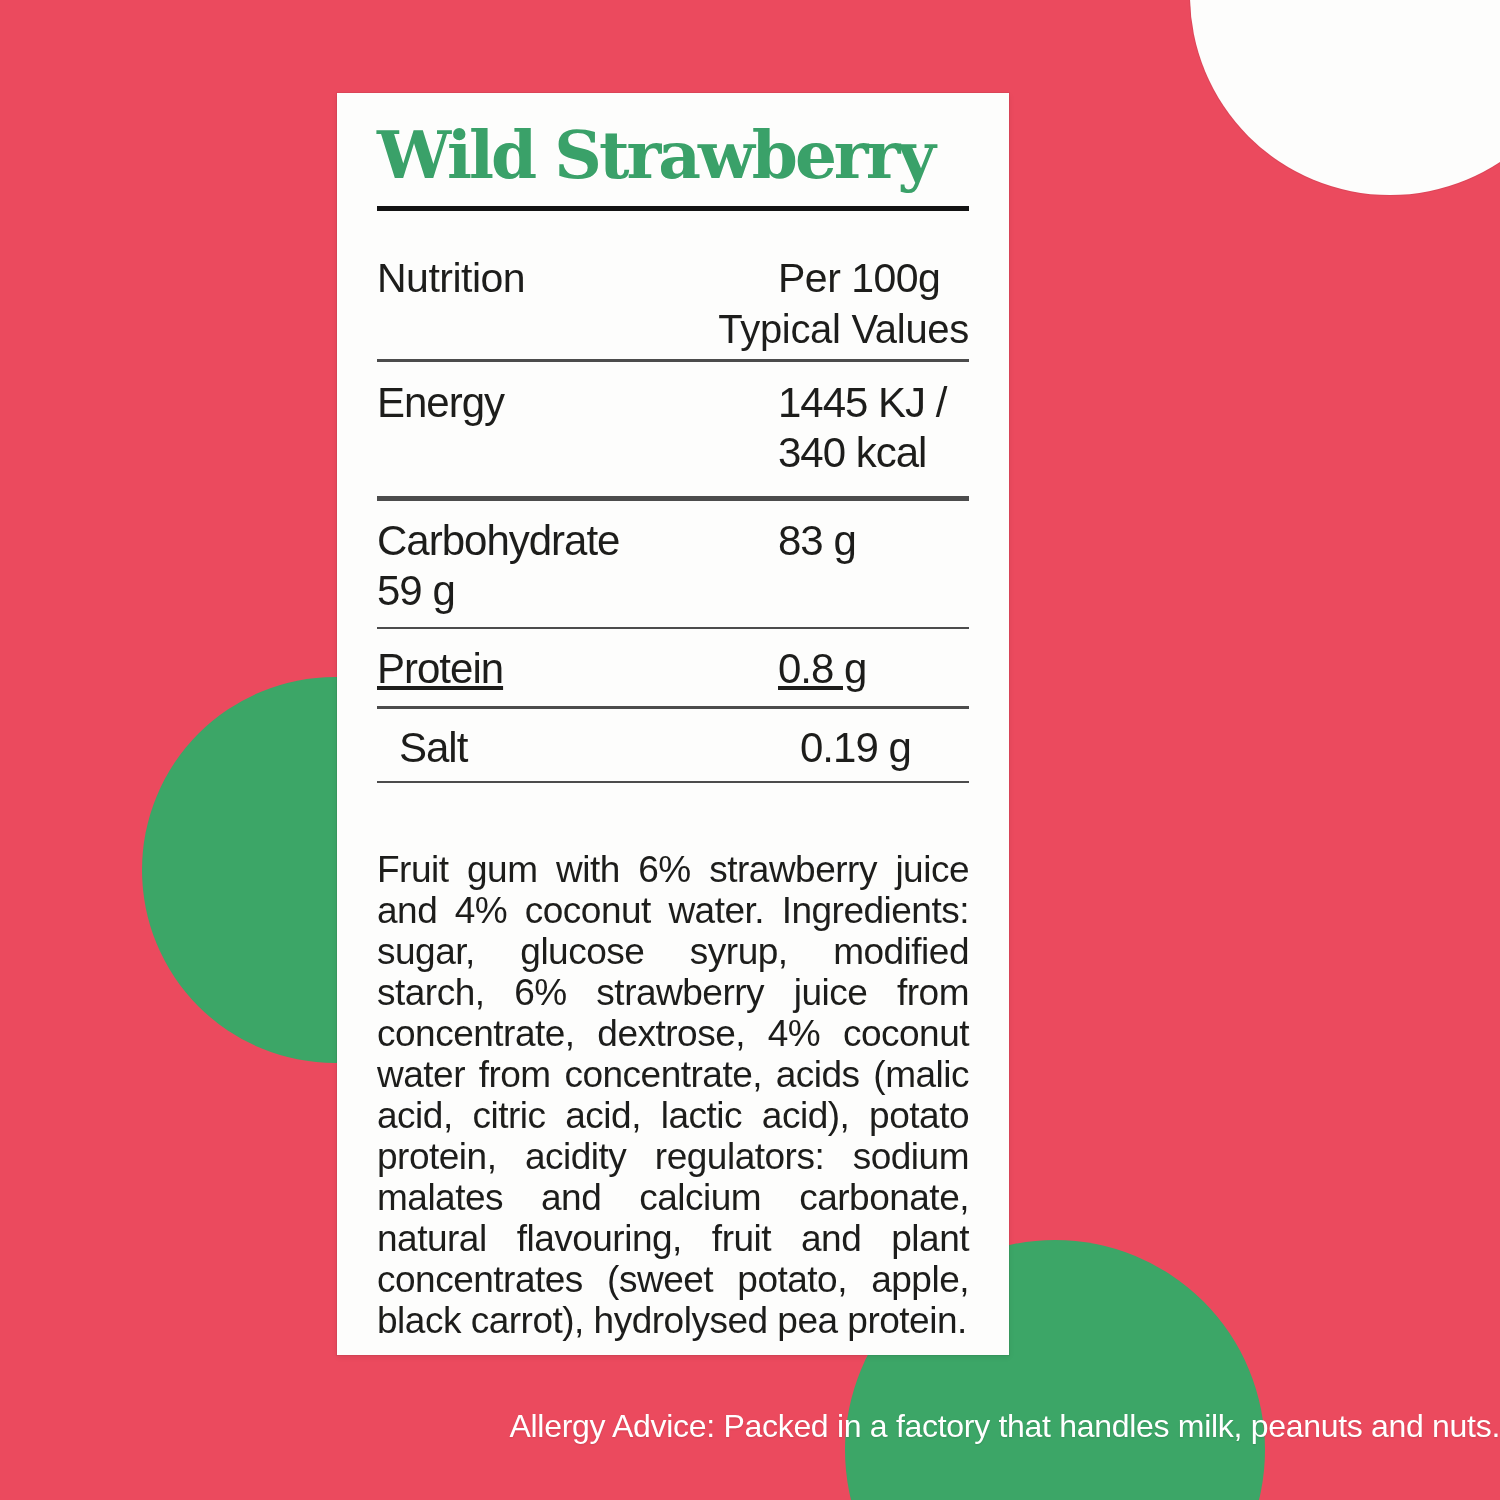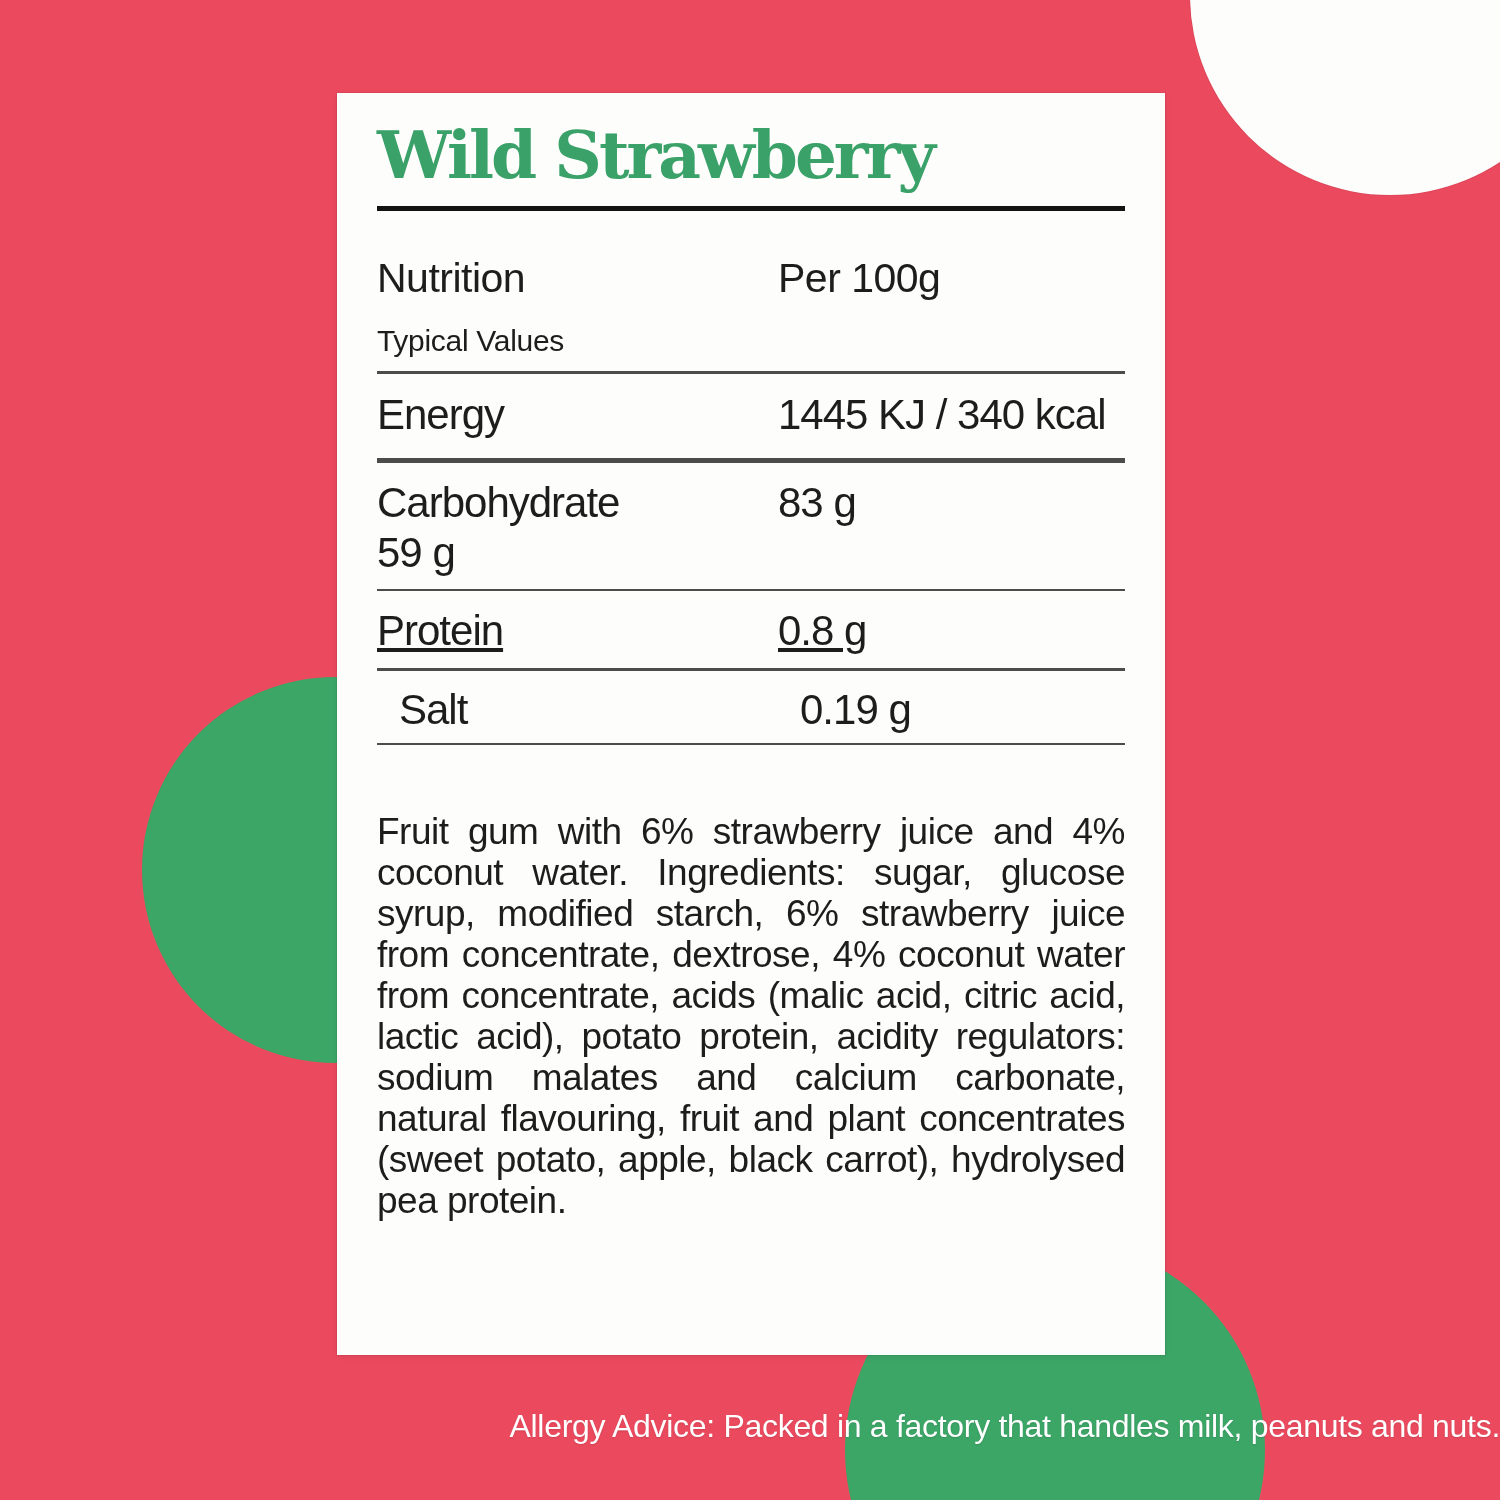--- a/index.html
+++ b/index.html
@@ -24,21 +24,21 @@
     background: #3ca667;
   }
   .circle-white-top {
     left: 1190px; top: -205px; width: 400px; height: 400px;
     background: #fdfdfc;
     box-shadow: 0 0 0 1px rgba(0,0,0,0.06);
   }
   .card {
     position: absolute;
     left: 337px; top: 93px;
-    width: 828px; height: 1262px;
+    width: 672px; height: 1262px;
     background: #fdfdfc;
     box-sizing: border-box;
     padding: 0 40px;
     box-shadow: 0 0 0 1px rgba(0,0,0,0.05), 0 2px 6px rgba(0,0,0,0.08);
     color: #1d1d1b;
   }
   .title {
     margin: 24px 0 0 0;
     font-family: "DejaVu Serif", serif;
     font-weight: 700;
@@ -48,21 +48,21 @@
     color: #3aa169;
   }
   .rule { border: 0; margin: 0; }
   .rule-thick { margin-top: 13px; height: 5px; background: #131313; }
   .rule-thin  { height: 2.5px; background: #4c4c4c; }
   .header-block { margin-top: 20px; }
   .cols { display: flex; align-items: flex-start; margin-top: 45px; }
   .col-label { width: 401px; flex: 0 0 401px; }
   .col-value { flex: 1 1 auto; }
   .h-main { font-size: 41px; line-height: 44px; letter-spacing: -0.5px; }
-  .h-sub  { margin-top: 24px; font-size: 30px; line-height: 34px; letter-spacing: -0.3px; }
+  .h-sub  { margin-top: 12px; font-size: 40px; line-height: 34px; letter-spacing: -0.3px; text-align: right; }
   .h-gap-after { height: 13px; }
   .nrow { }
   .nrow-line { display: flex; font-size: 42px; line-height: 50px; letter-spacing: -1px; }
   .pad-energy  { padding: 16px 0 18px 0; }
   .pad-fat     { padding: 15px 0 13px 0; }
   .pad-carb    { padding: 15px 0 11px 0; }
   .pad-protein { padding: 15px 0 12px 0; text-decoration: underline; }
   .pad-salt    { padding: 14px 0 8px 0; margin-left: 22px; }
   .ingredients {
     margin: 66px 0 0 0;

